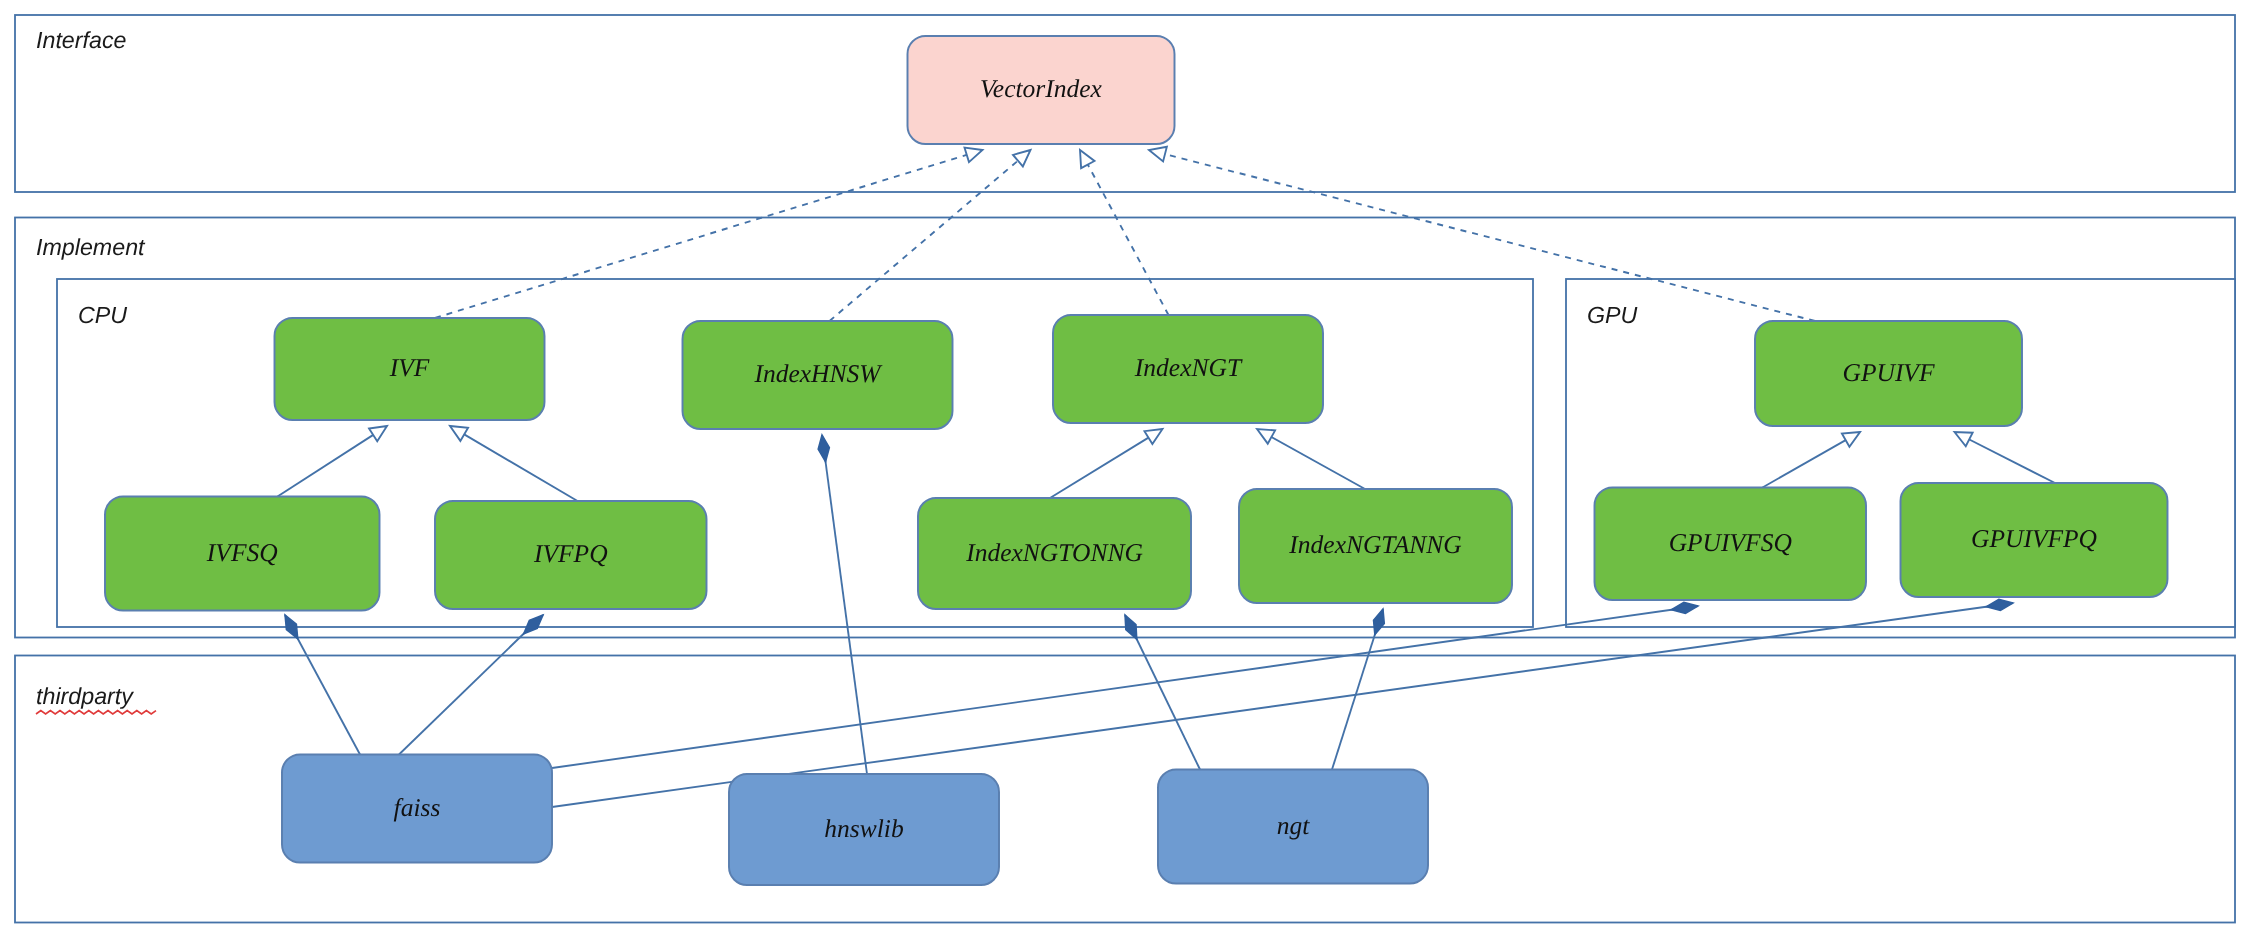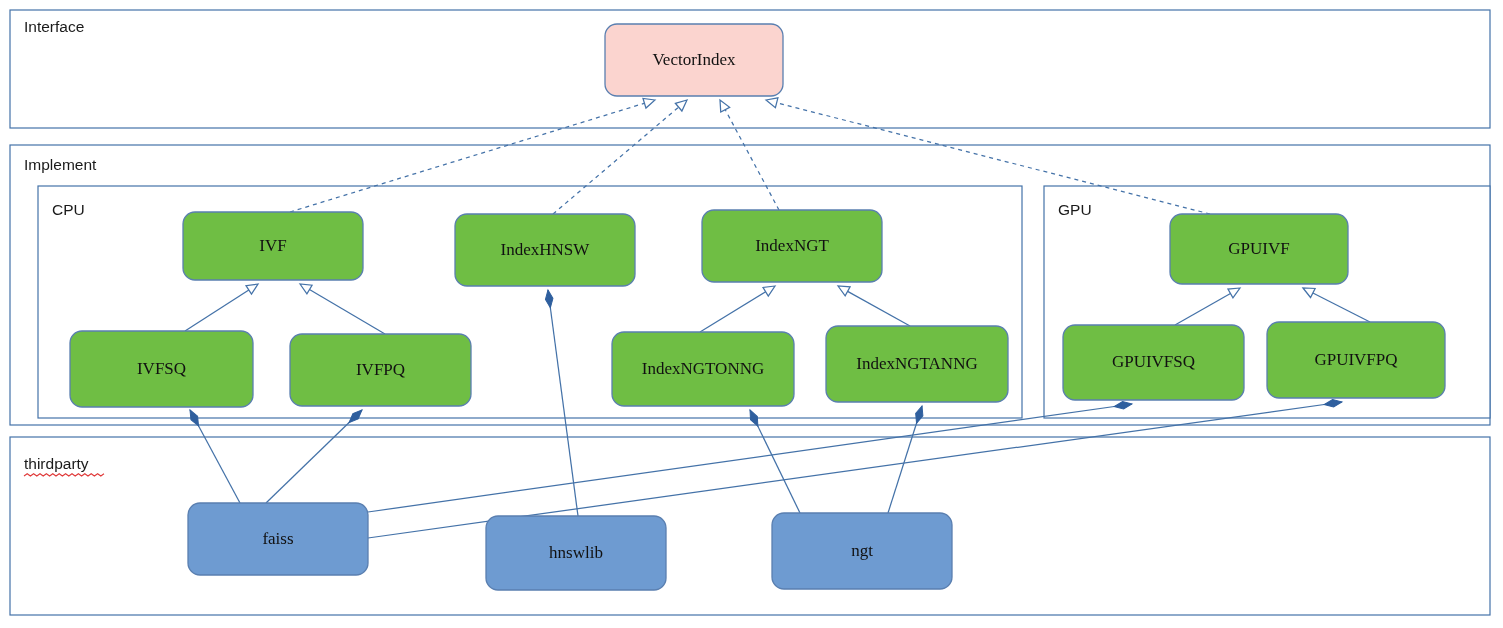--- a/index.html
+++ b/index.html
@@ -10,20 +10,21 @@
   body {
     width: 1503px;
     height: 628px;
     font-family: "Liberation Sans", sans-serif;
     overflow: hidden;
   }
   #diagram-root {
     position: relative;
     width: 1503px;
     height: 628px;
+    font-style: italic;
   }
   svg.diagram {
     display: block;
     width: 1503px;
     height: 628px;
   }
   .container-rect {
     fill: #ffffff;
     stroke: #4472a8;
     stroke-width: 1.2;

